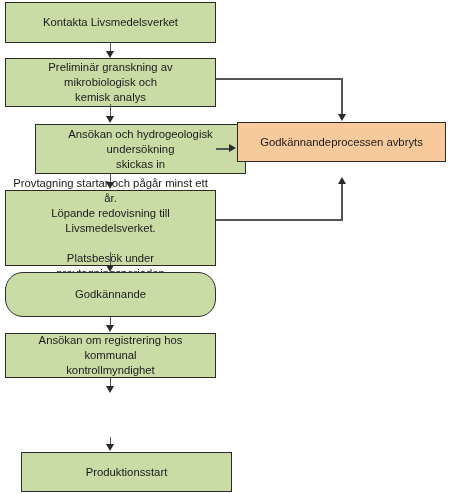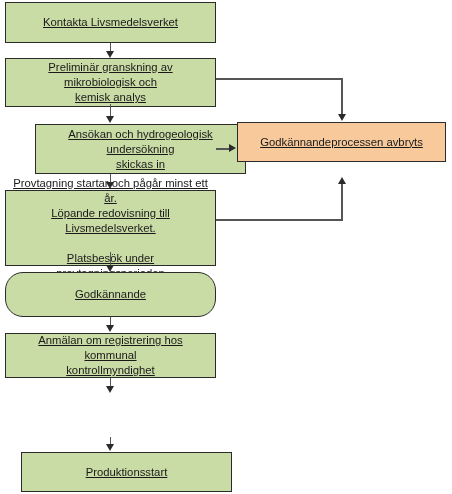--- a/index.html
+++ b/index.html
@@ -24,21 +24,20 @@
     border: 1.5px solid #2b2b2b;
     display: flex;
     align-items: center;
     justify-content: center;
     text-align: center;
     font-size: 11.3px;
     line-height: 15px;
     color: #1a1a1a;
     padding: 2px 6px;
     white-space: pre-line;
-    text-decoration: underline;
   }
   .node.green {
     background: #c9dca6;
   }
   .node.orange {
     background: #f7c99b;
   }
   .node-label {
     display: block;
     width: 100%;
@@ -96,21 +95,21 @@
 Löpande redovisning till Livsmedelsverket.
 
 Platsbesök under provtagningsperioden</span>
   </div>
 
   <div class="node green" style="left:5px; top:272px; width:211px; height:45px;border-radius:18px;">
     <span class="node-label">Godkännande</span>
   </div>
 
   <div class="node green" style="left:5px; top:333px; width:211px; height:45px;">
-    <span class="node-label">Anmälan om registrering hos kommunal
+    <span class="node-label">Ansökan om registrering hos kommunal
 kontrollmyndighet</span>
   </div>
 
 
   <div class="node green" style="left:21px; top:452px; width:211px; height:40px;">
     <span class="node-label">Produktionsstart</span>
   </div>
 
   <div class="node orange" style="left:237px; top:122px; width:209px; height:40px;">
     <span class="node-label">Godkännandeprocessen avbryts</span>

